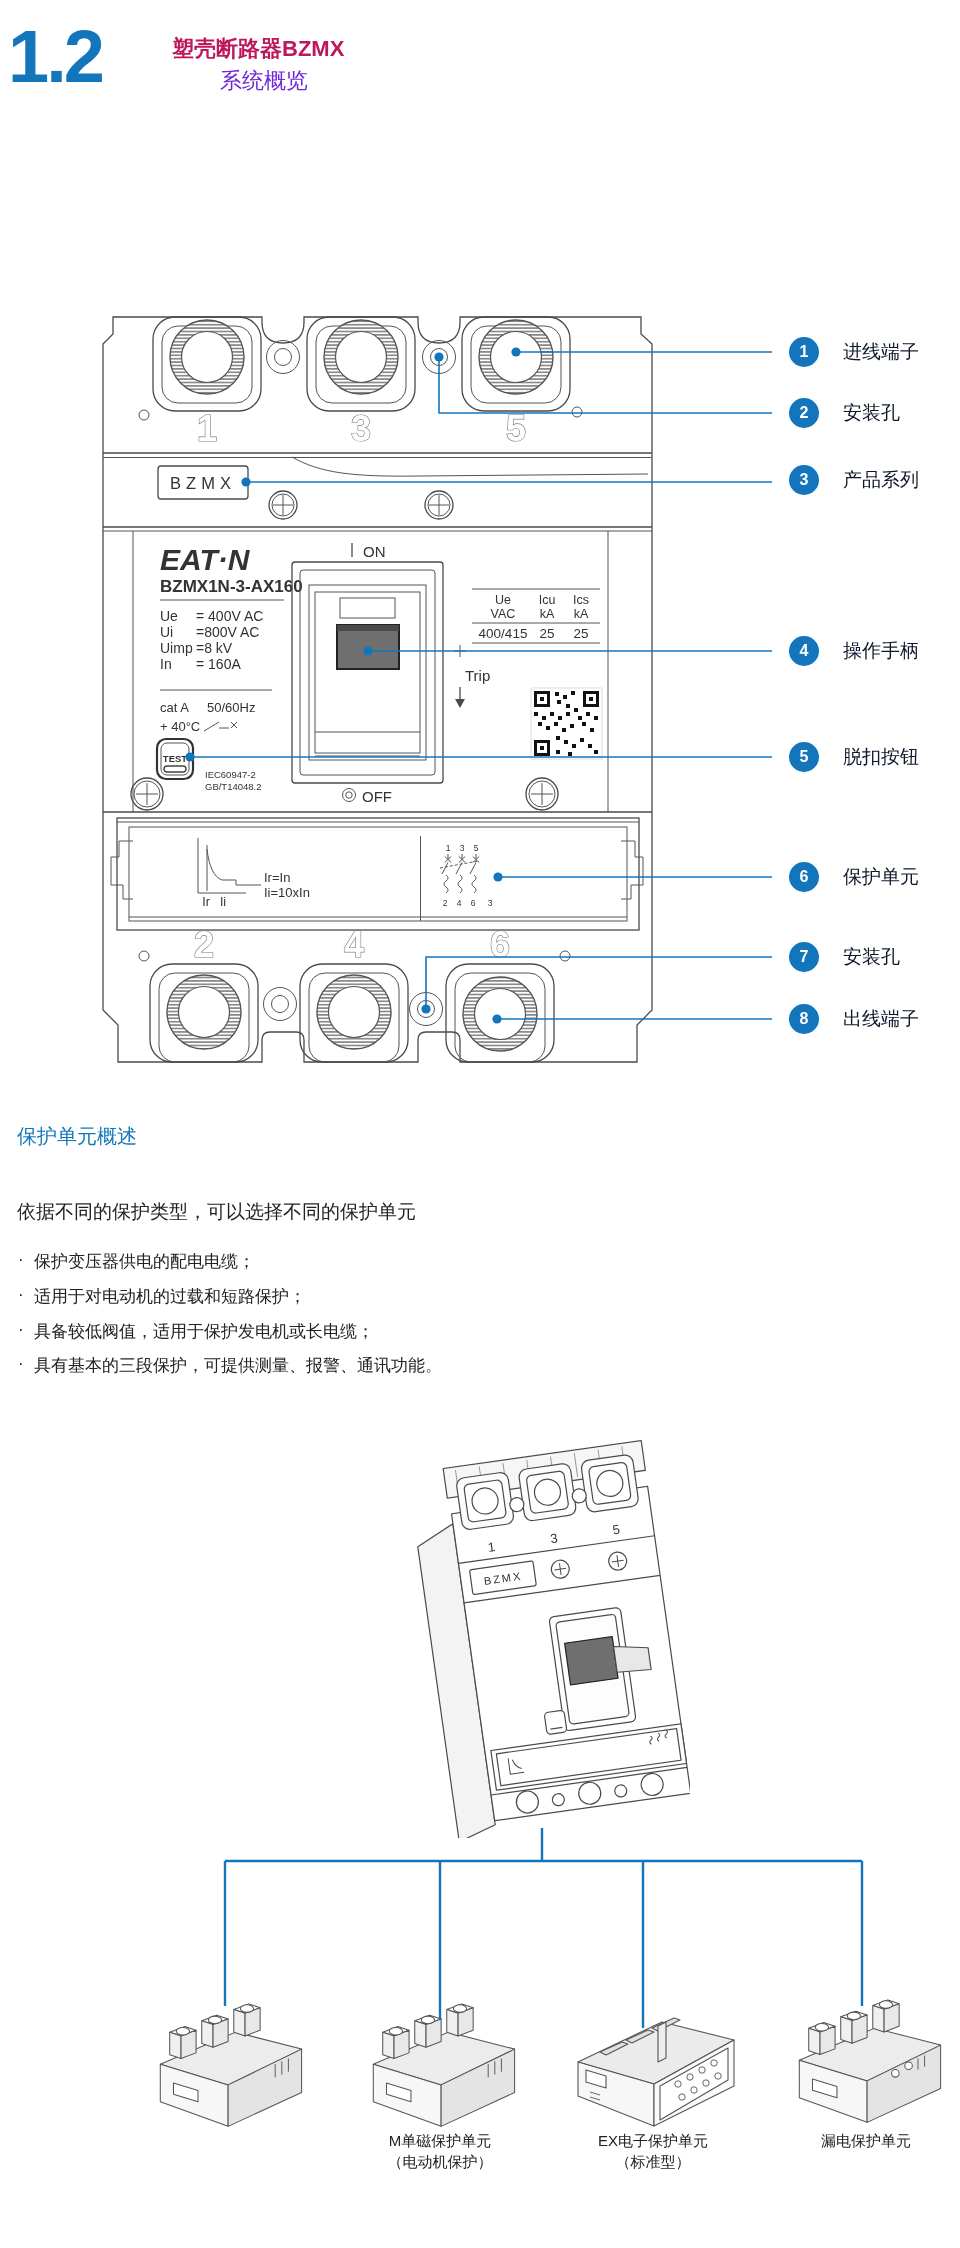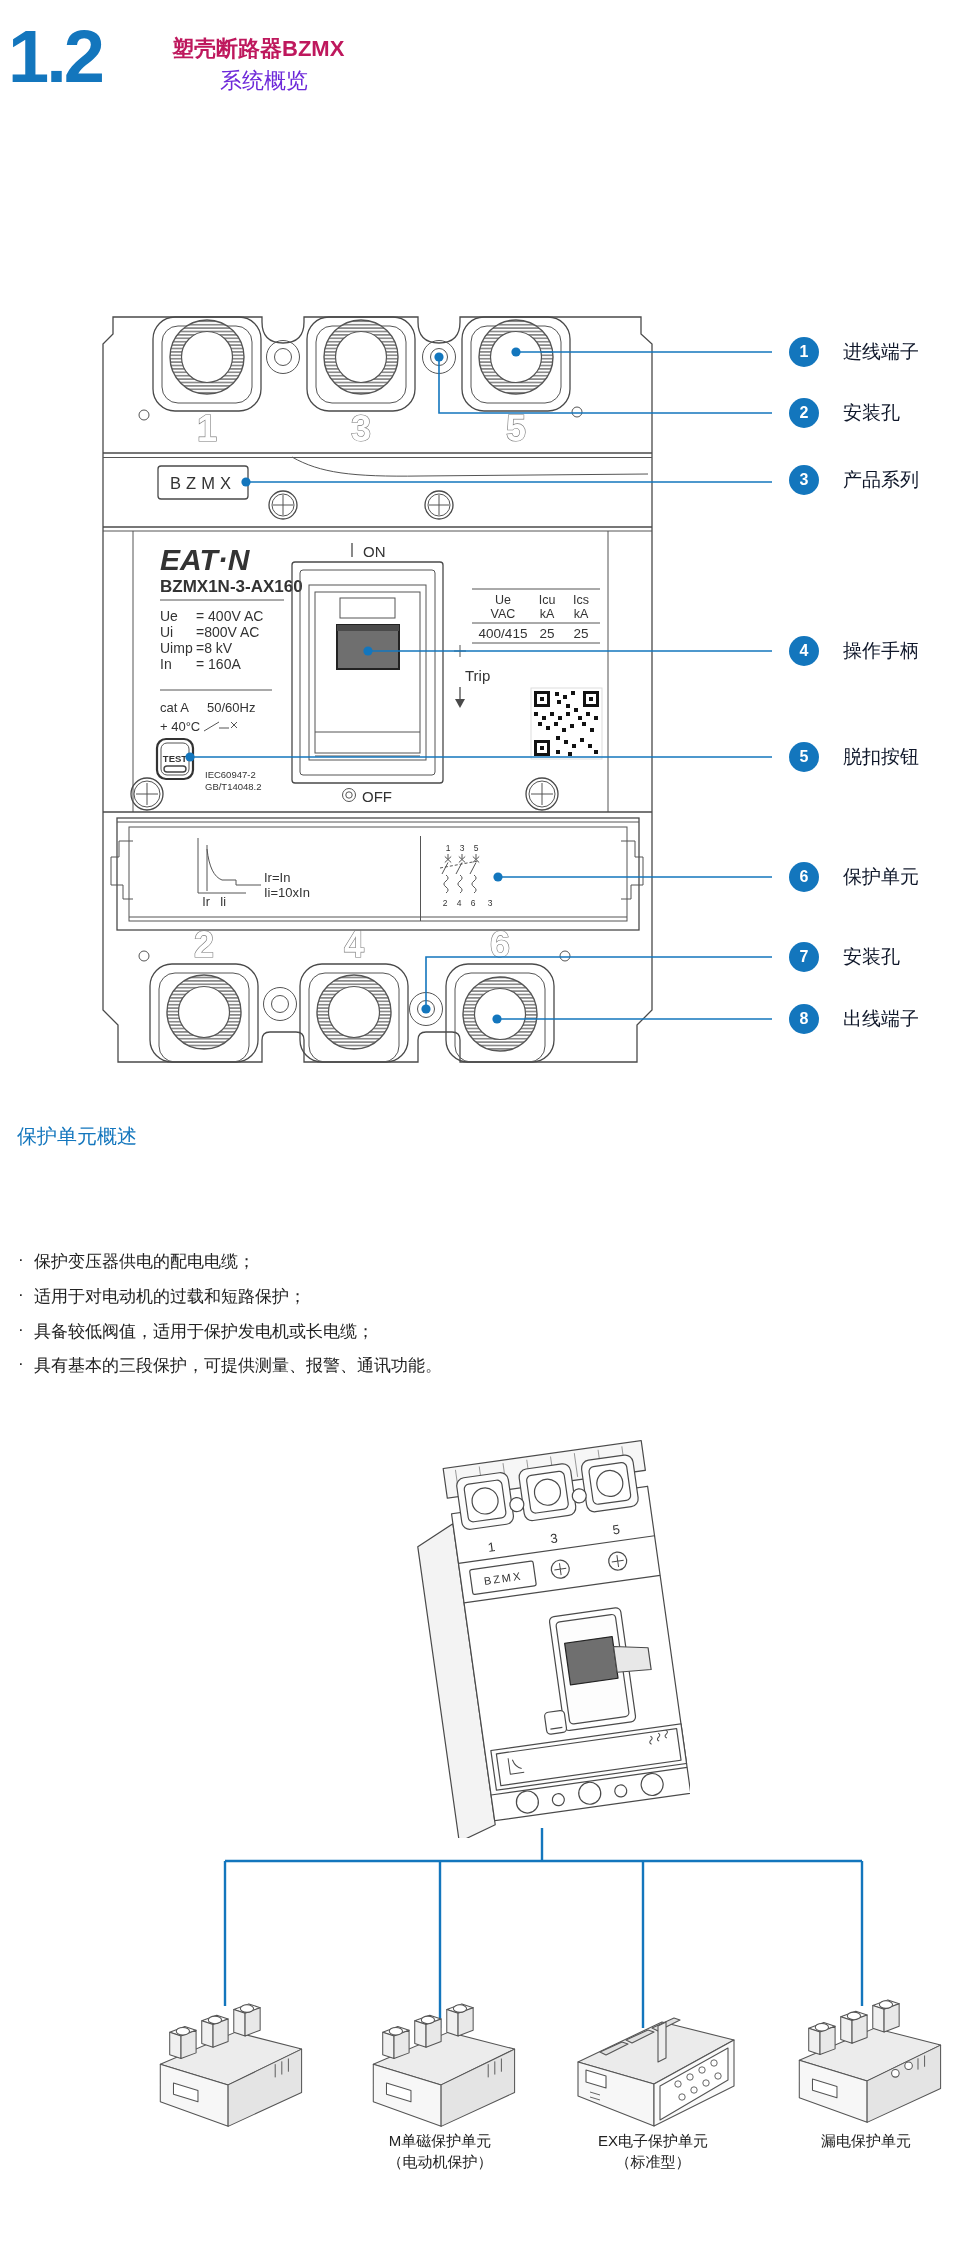--- a/index.html
+++ b/index.html
@@ -307,20 +307,21 @@
   <div class="abs co-bubble" style="top:742px">5</div>
   <div class="abs co-label" style="top:742px">脱扣按钮</div>
   <div class="abs co-bubble" style="top:862px">6</div>
   <div class="abs co-label" style="top:862px">保护单元</div>
   <div class="abs co-bubble" style="top:942px">7</div>
   <div class="abs co-label" style="top:942px">安装孔</div>
   <div class="abs co-bubble" style="top:1004px">8</div>
   <div class="abs co-label" style="top:1004px">出线端子</div>
 
   <div class="abs sec-h">保护单元概述</div>
+  <div class="abs para" style="top:1199px">依据不同的保护类型，可以选择不同的保护单元</div>
   <div class="abs bullet" style="top:1250px">
     <span class="bm">·</span>
     <span>保护变压器供电的配电电缆；</span>
   </div>
   <div class="abs bullet" style="top:1285px">
     <span class="bm">·</span>
     <span>适用于对电动机的过载和短路保护；</span>
   </div>
   <div class="abs bullet" style="top:1320px">
     <span class="bm">·</span>

